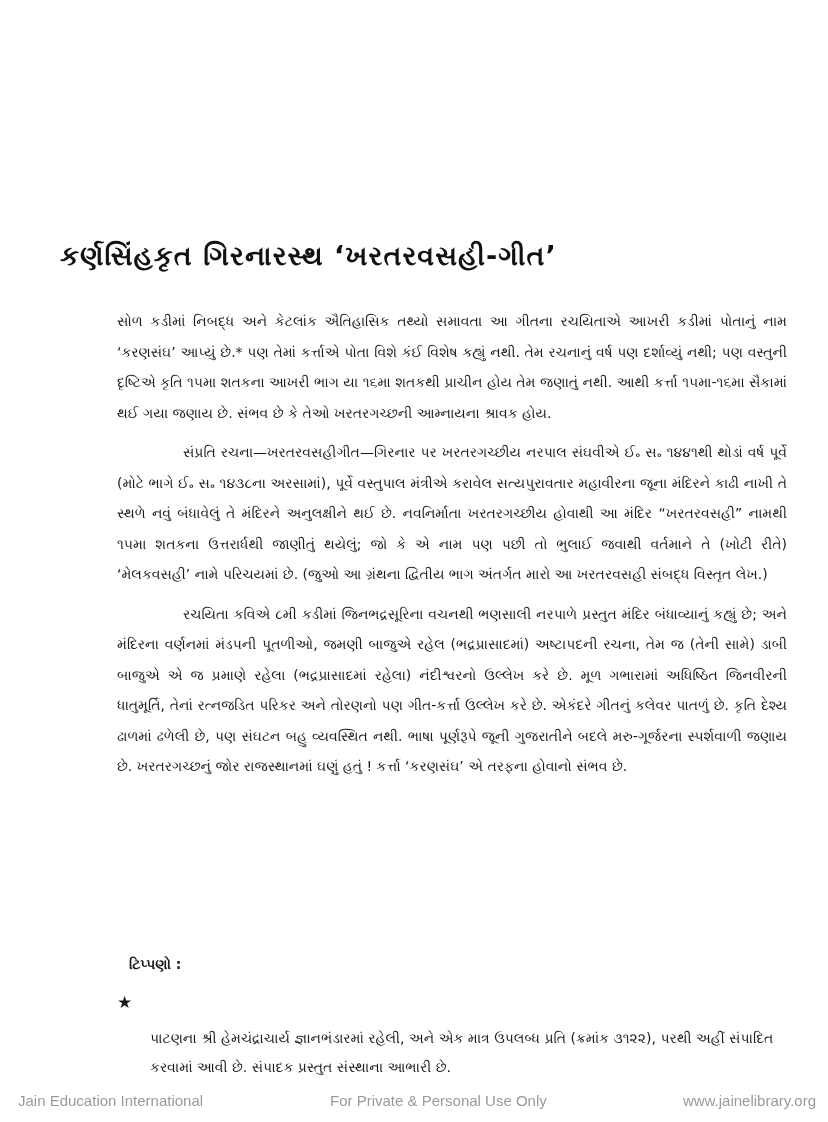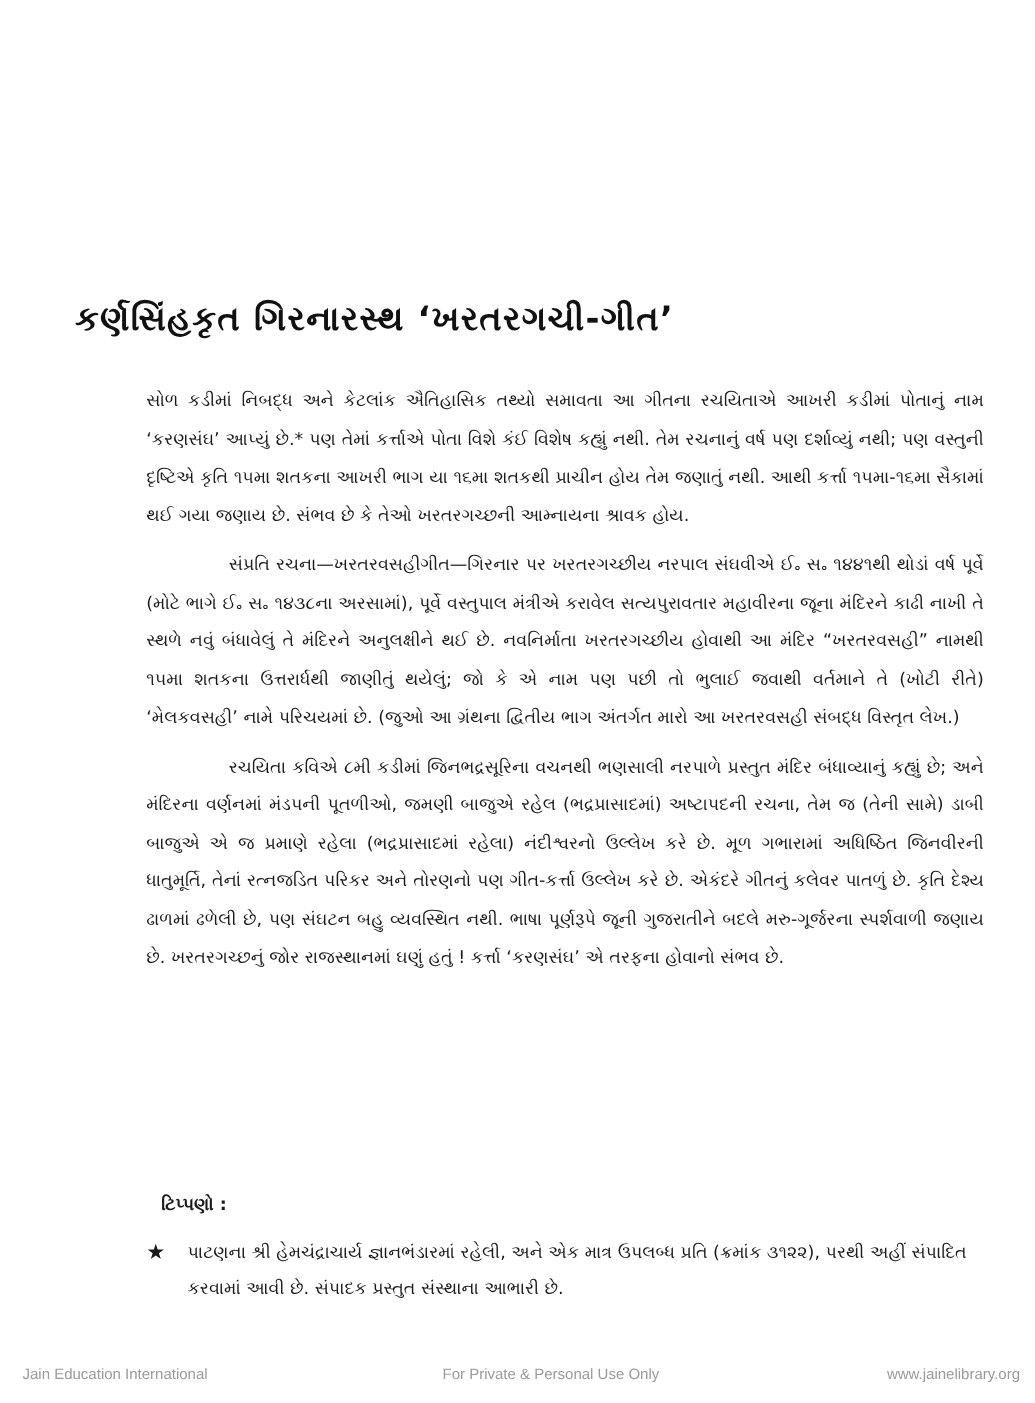--- a/index.html
+++ b/index.html
@@ -22,34 +22,34 @@
       position: absolute; left: 117px; top: 956px;
       font-size: 14px; font-weight: bold; margin-left: 12px;
     }
     .footnote {
       position: absolute; left: 117px; top: 988px; width: 670px;
       font-size: 14px; line-height: 29px;
     }
     .footnote .star {
       position: absolute; left: 0; top: 0; font-size: 17px;
     }
-    .footnote .ftext { margin-left: 33px; display: block; }
+    .footnote .ftext { margin-left: 33px; display: block; margin-top: 36px; }
     .footer {
       position: absolute; left: 0; top: 1092px; width: 828px; height: 20px;
-      font-family: "Liberation Sans", sans-serif; font-size: 12px; color: #9a9a9a;
+      font-family: "Liberation Sans", sans-serif; font-size: 15px; color: #9a9a9a;
     }
     .footer span { position: absolute; top: 0; }
     .f-left { left: 18px; }
-    .f-center { left: 330px; margin-left: 24px; }
+    .f-center { left: 330px; }
     .f-right { right: 12px; }
   </style>
 </head>
 <body>
 
-<h1 class="title">કર્ણસિંહકૃત ગિરનારસ્થ ‘ખરતરગચી-ગીત’</h1>
+<h1 class="title">કર્ણસિંહકૃત ગિરનારસ્થ ‘ખરતરવસહી-ગીત’</h1>
 
 <div class="body-text">
   <p class="para">સોળ કડીમાં નિબદ્ધ અને કેટલાંક ઐતિહાસિક તથ્યો સમાવતા આ ગીતના રચયિતાએ આખરી કડીમાં પોતાનું નામ ‘કરણસંઘ’ આપ્યું છે.* પણ તેમાં કર્ત્તાએ પોતા વિશે કંઈ વિશેષ કહ્યું નથી. તેમ રચનાનું વર્ષ પણ દર્શાવ્યું નથી; પણ વસ્તુની દૃષ્ટિએ કૃતિ ૧૫મા શતકના આખરી ભાગ યા ૧૬મા શતકથી પ્રાચીન હોય તેમ જણાતું નથી. આથી કર્ત્તા ૧૫મા-૧૬મા સૈકામાં થઈ ગયા જણાય છે. સંભવ છે કે તેઓ ખરતરગચ્છની આમ્નાયના શ્રાવક હોય.</p>
   <p class="para indent">સંપ્રતિ રચના—ખરતરવસહીગીત—ગિરનાર પર ખરતરગચ્છીય નરપાલ સંઘવીએ ઈ૰ સ૰ ૧૪૪૧થી થોડાં વર્ષ પૂર્વે (મોટે ભાગે ઈ૰ સ૰ ૧૪૩૮ના અરસામાં), પૂર્વે વસ્તુપાલ મંત્રીએ કરાવેલ સત્યપુરાવતાર મહાવીરના જૂના મંદિરને કાઢી નાખી તે સ્થળે નવું બંધાવેલું તે મંદિરને અનુલક્ષીને થઈ છે. નવનિર્માતા ખરતરગચ્છીય હોવાથી આ મંદિર “ખરતરવસહી” નામથી ૧૫મા શતકના ઉત્તરાર્ધથી જાણીતું થયેલું; જો કે એ નામ પણ પછી તો ભુલાઈ જવાથી વર્તમાને તે (ખોટી રીતે) ‘મેલકવસહી’ નામે પરિચયમાં છે. (જુઓ આ ગ્રંથના દ્વિતીય ભાગ અંતર્ગત મારો આ ખરતરવસહી સંબદ્ધ વિસ્તૃત લેખ.)</p>
   <p class="para indent">રચયિતા કવિએ ૮મી કડીમાં જિનભદ્રસૂરિના વચનથી ભણસાલી નરપાળે પ્રસ્તુત મંદિર બંધાવ્યાનું કહ્યું છે; અને મંદિરના વર્ણનમાં મંડપની પૂતળીઓ, જમણી બાજુએ રહેલ (ભદ્રપ્રાસાદમાં) અષ્ટાપદની રચના, તેમ જ (તેની સામે) ડાબી બાજુએ એ જ પ્રમાણે રહેલા (ભદ્રપ્રાસાદમાં રહેલા) નંદીશ્વરનો ઉલ્લેખ કરે છે. મૂળ ગભારામાં અધિષ્ઠિત જિનવીરની ધાતુમૂર્તિ, તેનાં રત્નજડિત પરિકર અને તોરણનો પણ ગીત-કર્ત્તા ઉલ્લેખ કરે છે. એકંદરે ગીતનું કલેવર પાતળું છે. કૃતિ દેશ્ય ઢાળમાં ઢળેલી છે, પણ સંઘટન બહુ વ્યવસ્થિત નથી. ભાષા પૂર્ણરૂપે જૂની ગુજરાતીને બદલે મરુ-ગૂર્જરના સ્પર્શવાળી જણાય છે. ખરતરગચ્છનું જોર રાજસ્થાનમાં ઘણું હતું ! કર્ત્તા ‘કરણસંઘ’ એ તરફના હોવાનો સંભવ છે.</p>
 </div>
 
 <div class="notes-heading">ટિપ્પણો :</div>
 
 <div class="footnote">

